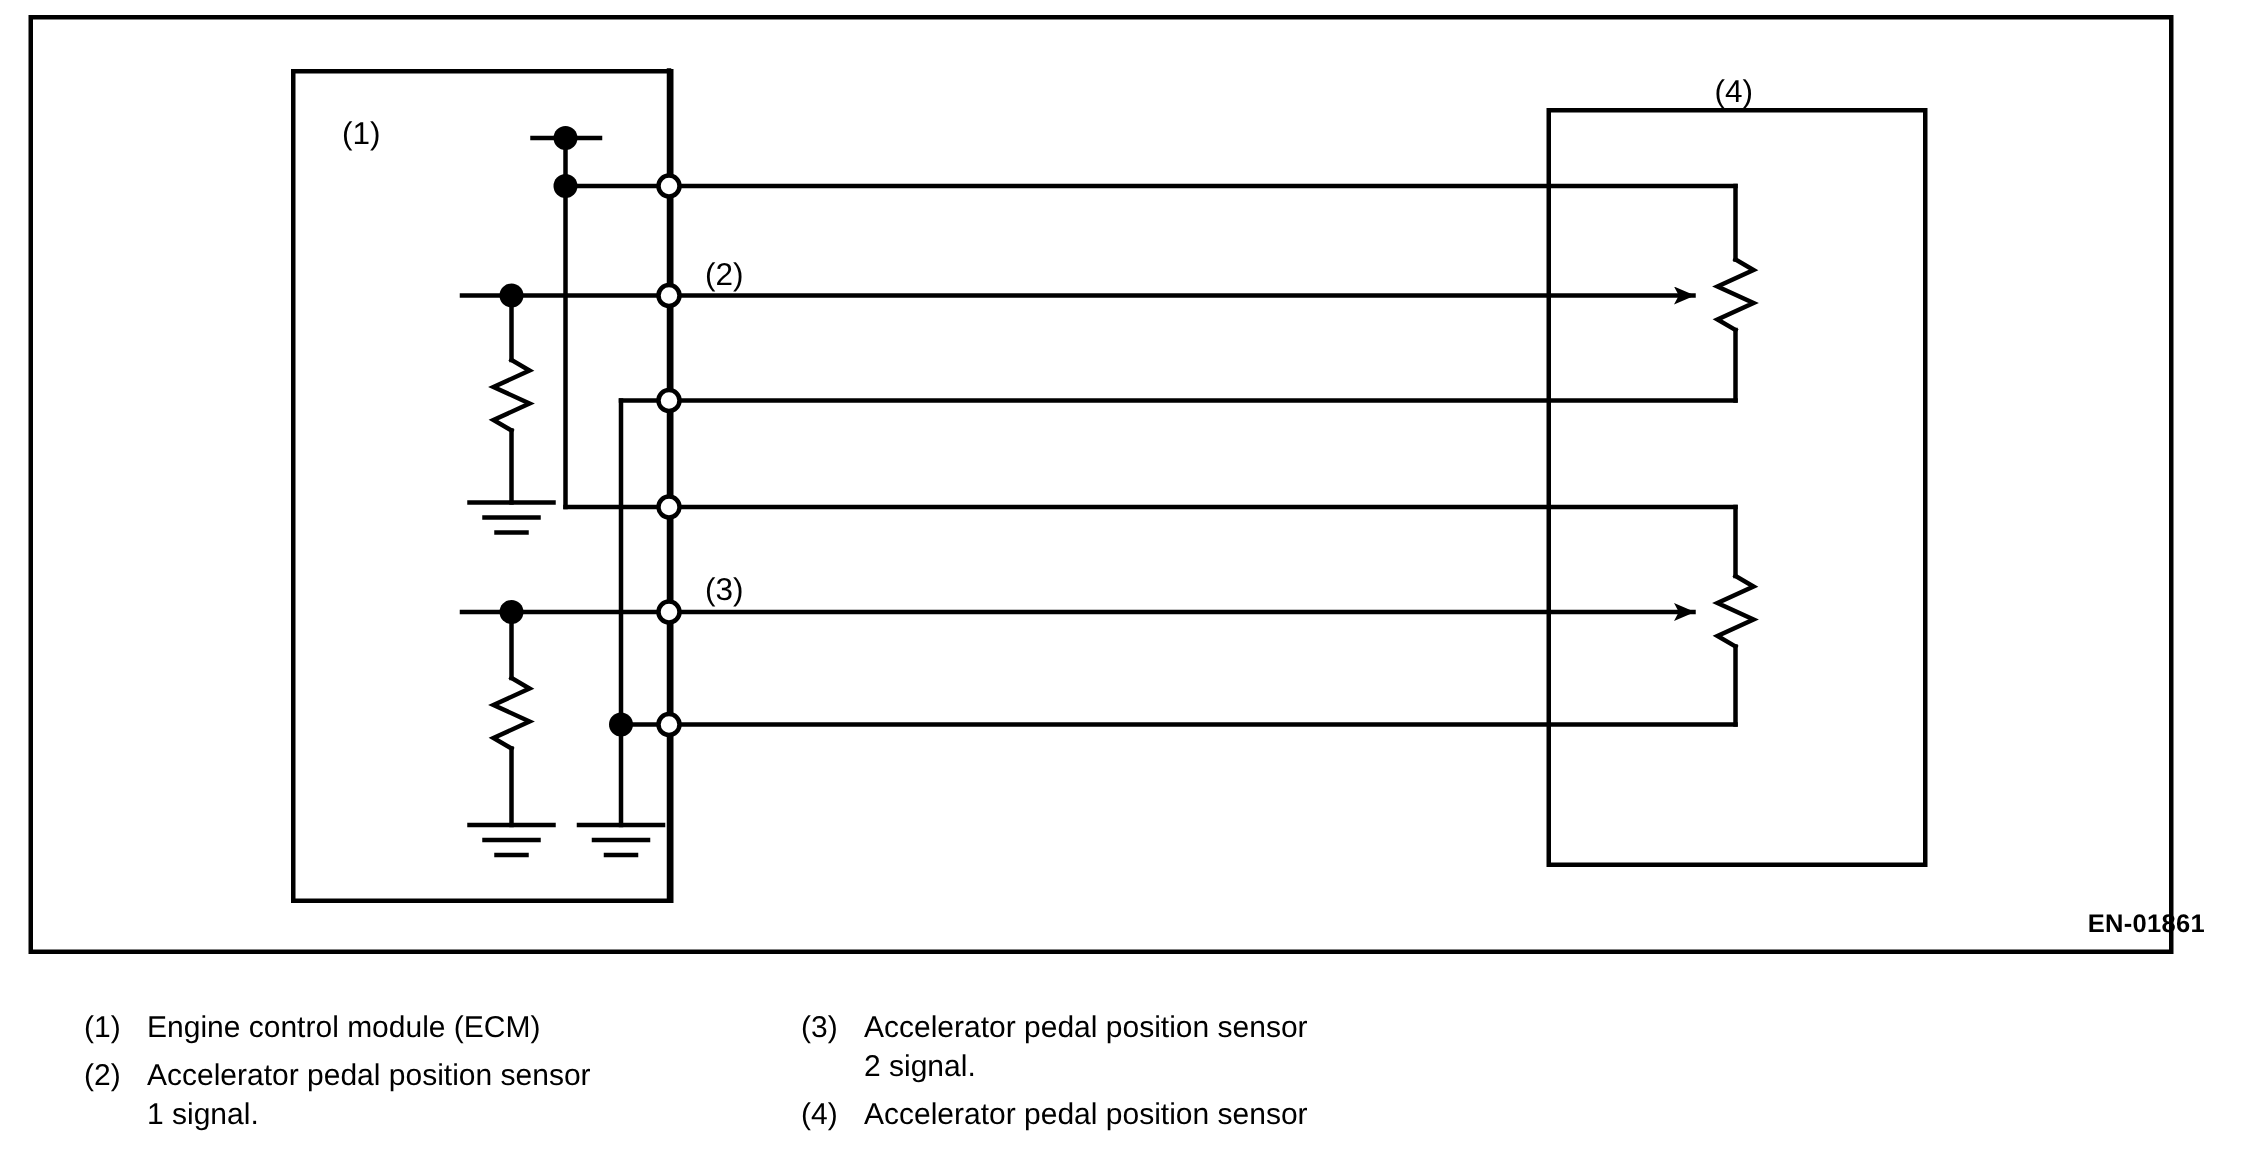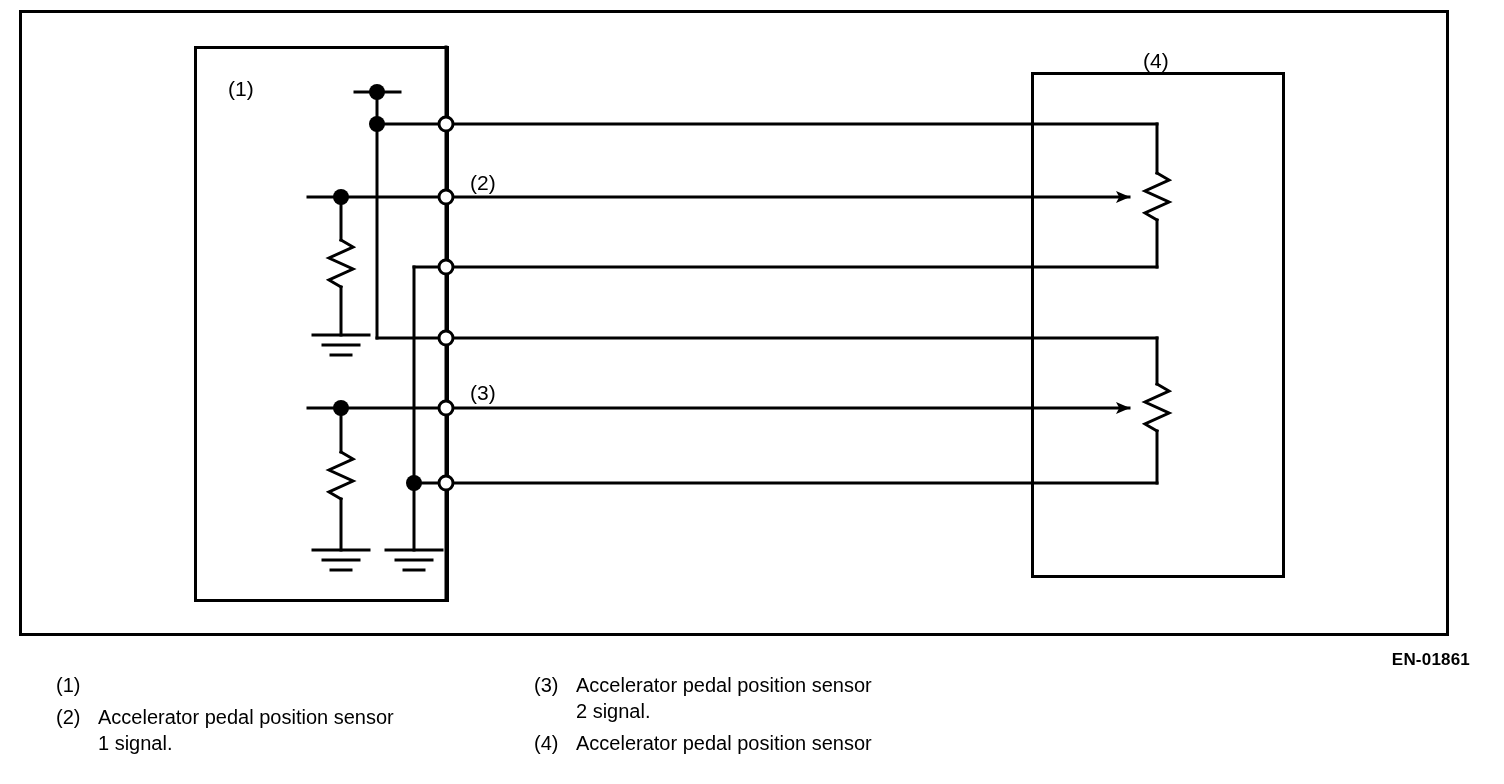--- a/index.html
+++ b/index.html
@@ -8,21 +8,21 @@
   #diagram-wrap{position:absolute;left:0;top:0;width:1504px;height:784px;}
   svg.diagram{position:absolute;left:0;top:0;width:1504px;height:784px;display:block;}
   .legend{position:absolute;left:0;top:0;width:1504px;height:784px;pointer-events:none;}
   .legend-col{position:absolute;}
   .legend-row{display:flex;align-items:flex-start;margin-bottom:6px;}
   .legend-num{width:42px;flex:none;font-size:20px;line-height:26px;white-space:nowrap;}
   .legend-text{font-size:20px;line-height:26px;white-space:pre-line;}
   #legend-left{left:56px;top:672px;width:470px;}
   #legend-right{left:534px;top:672px;width:470px;}
   .drawing-id{position:absolute;right:34px;top:606px;font-size:17px;font-weight:bold;
-              letter-spacing:.2px;margin-top:44px;}
+              letter-spacing:.2px;}
 </style>
 </head>
 <body>
 
 <div id="diagram-wrap">
 
   <svg class="diagram" viewBox="0 0 1504 784">
     <defs>
       <marker id="wiper-arrow" markerWidth="14" markerHeight="12" refX="13" refY="6" orient="auto" markerUnits="userSpaceOnUse">
         <path d="M0,0 L14,6 L0,12 L3.2,6 Z" fill="#000"></path>
@@ -108,20 +108,21 @@
     <text x="470" y="400" font-family="Liberation Sans, sans-serif" font-size="21" fill="#000">(3)</text>
     <text x="1143" y="68" font-family="Liberation Sans, sans-serif" font-size="21" fill="#000">(4)</text>
   </svg>
 
   <div class="drawing-id">EN-01861</div>
 
   <div class="legend">
     <div class="legend-col" id="legend-left">
       <div class="legend-row">
         <span class="legend-num">(1)</span>
+        <span class="legend-text">Engine control module (ECM)</span>
       </div>
       <div class="legend-row">
         <span class="legend-num">(2)</span>
         <span class="legend-text">Accelerator pedal position sensor
 1 signal.</span>
       </div>
     </div>
     <div class="legend-col" id="legend-right">
       <div class="legend-row">
         <span class="legend-num">(3)</span>

